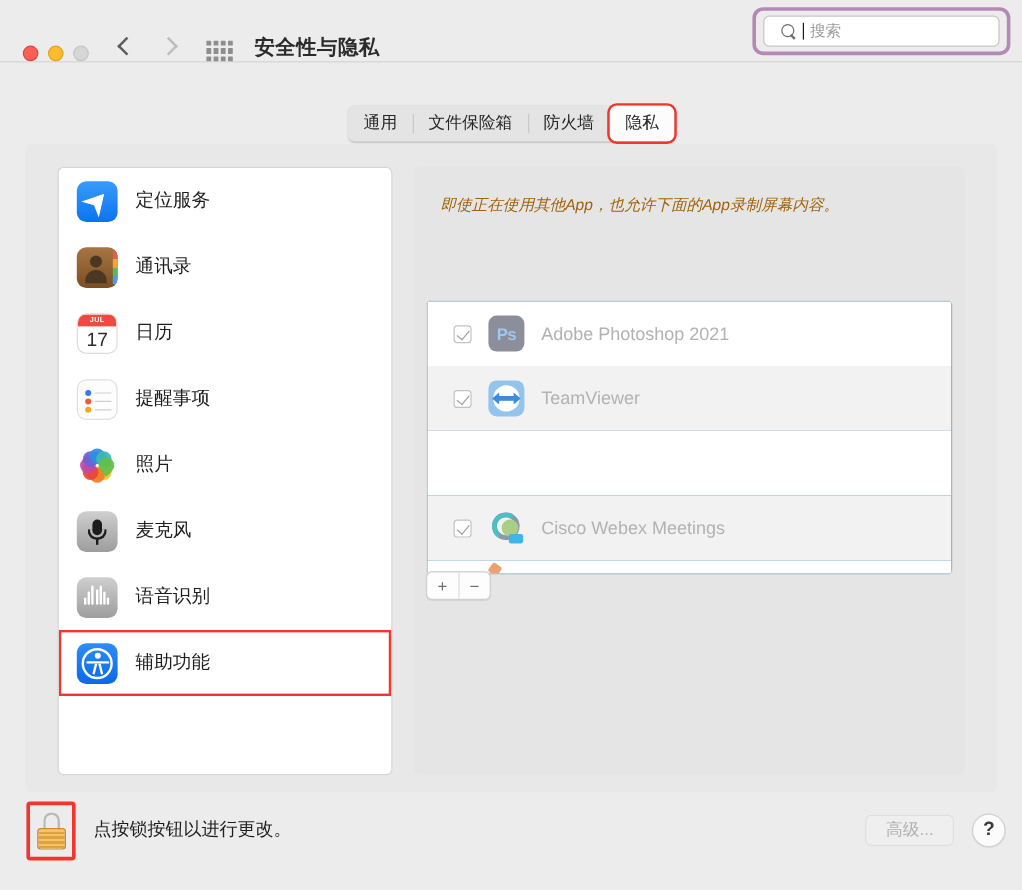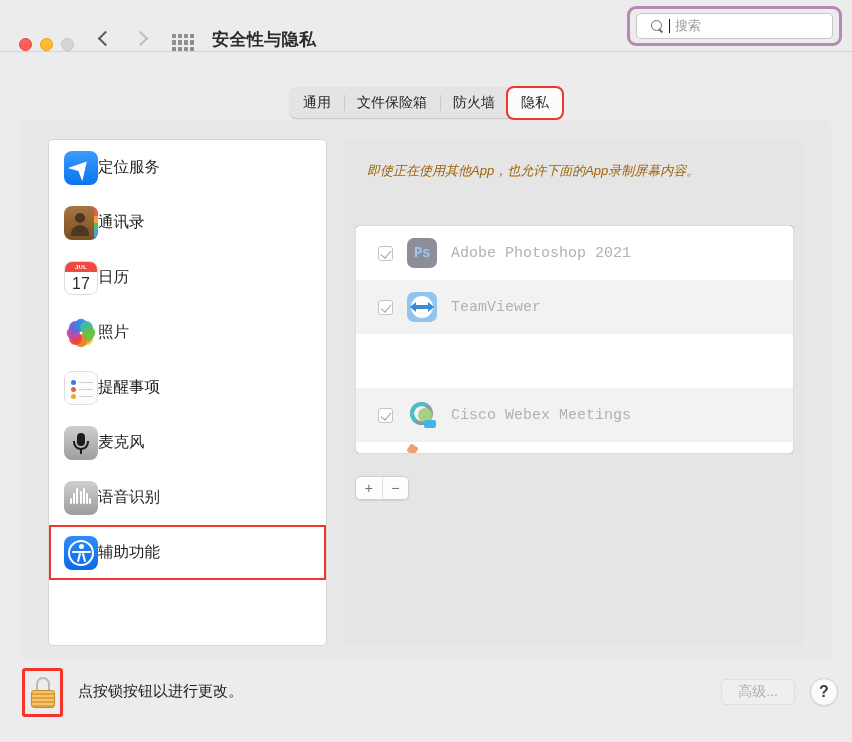--- a/index.html
+++ b/index.html
@@ -109,21 +109,21 @@
   }
 
   
   .sidebar {
     position: absolute; left: 27px; top: 19px;
     width: 279px; height: 507px;
     background: #fff; border: 1px solid #d7d7d7; border-radius: 5px;
     overflow: hidden;
   }
   .sbitem {
-    height: 55px; display: flex; align-items: center; padding-left: 15px; 
+    height: 55px; display: flex; align-items: center; padding-left: 15px; gap: 15px;
     position: relative;
   }
   .sbitem .lbl { font-size: 15.5px; color: #1d1d1d; }
   .sbitem.ring { outline: 2.5px solid #f4352b; outline-offset: -2px; z-index: 4; }
   .sbitem.cut { height: 14px; overflow: hidden; }
 
   .appicon { width: 34px; height: 34px; border-radius: 8px; flex: none; position: relative; overflow: hidden; }
 
   
   .ic-location { background: linear-gradient(180deg,#3a9bfb,#0a74f0); }
@@ -193,25 +193,24 @@
   .rightpanel {
     position: absolute; left: 324px; top: 19px;
     width: 459px; height: 507px;
     background: #e5e5e5; border-radius: 6px;
   }
   .desc {
     position: absolute; left: 22px; top: 22px; width: 415px;
     font-size: 13px; line-height: 1.55; color: #a16207; font-style: italic;
   }
   .applist {
-    position: absolute; left: 10px; top: 86px;
+    position: absolute; left: 10px; top: 111px;
     width: 439px; height: 229px;
     background: #0369a1; border: 1px solid #dcdcdc; border-radius: 4px;
     overflow: hidden;
-    font-family: Liberation Mono, monospace;
   }
   .approw {
     height: 54px; display: flex; align-items: center; padding-left: 22px; gap: 14px;
     background: #fff;
   }
   .approw.alt { background: #f2f2f2; }
   .approw .name { font-size: 15px; color: #b2b2b2; }
   .cbox {
     width: 15px; height: 15px; border: 1px solid #c3c3c3; border-radius: 3px;
     background: #fff; position: relative; flex: none;
@@ -363,42 +362,42 @@
         <span class="lbl">通讯录</span>
       </div>
       <div class="sbitem">
         <span class="appicon ic-cal">
           <span class="top">JUL</span>
           <span class="day">17</span>
         </span>
         <span class="lbl">日历</span>
       </div>
       <div class="sbitem">
+        <span class="appicon ic-rem">
+          <span class="r b"></span>
+            <span class="l b"></span>
+          <span class="r o"></span>
+            <span class="l o"></span>
+          <span class="r y"></span>
+            <span class="l y"></span>
+        </span>
+        <span class="lbl">提醒事项</span>
+      </div>
+      <div class="sbitem">
         <span class="appicon ic-photos" id="photos-icon">
             <span style="background: rgb(245, 197, 24); transform: rotate(0deg) translate(-1px, -1px);"></span>
             <span style="background: rgb(240, 124, 43); transform: rotate(45deg) translate(-1px, -1px);"></span>
             <span style="background: rgb(232, 68, 60); transform: rotate(90deg) translate(-1px, -1px);"></span>
             <span style="background: rgb(192, 73, 168); transform: rotate(135deg) translate(-1px, -1px);"></span>
             <span style="background: rgb(107, 98, 214); transform: rotate(180deg) translate(-1px, -1px);"></span>
             <span style="background: rgb(47, 141, 224); transform: rotate(225deg) translate(-1px, -1px);"></span>
             <span style="background: rgb(63, 184, 176); transform: rotate(270deg) translate(-1px, -1px);"></span>
             <span style="background: rgb(99, 191, 74); transform: rotate(315deg) translate(-1px, -1px);"></span>
           </span>
         <span class="lbl">照片</span>
-      </div>
-      <div class="sbitem">
-        <span class="appicon ic-rem">
-          <span class="r b"></span>
-            <span class="l b"></span>
-          <span class="r o"></span>
-            <span class="l o"></span>
-          <span class="r y"></span>
-            <span class="l y"></span>
-        </span>
-        <span class="lbl">提醒事项</span>
       </div>
       <div class="sbitem">
         <span class="appicon ic-mic">
           <span class="cap"></span>
             <span class="arc"></span>
             <span class="st"></span>
         </span>
         <span class="lbl">麦克风</span>
       </div>
       <div class="sbitem">

